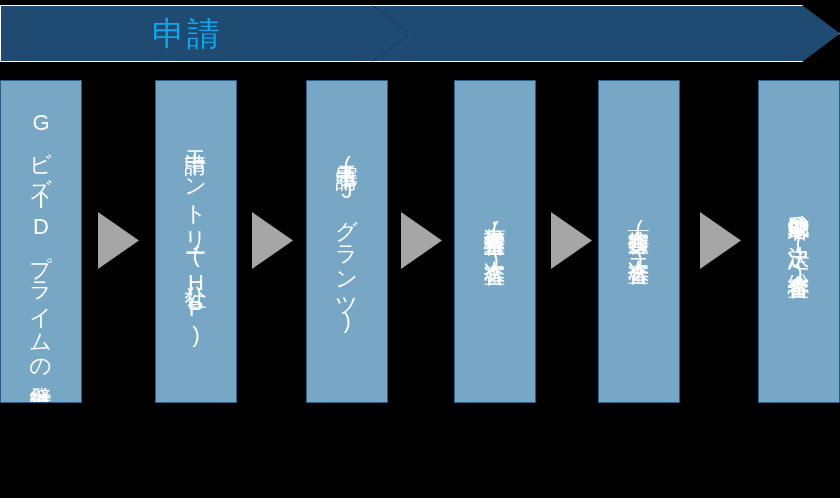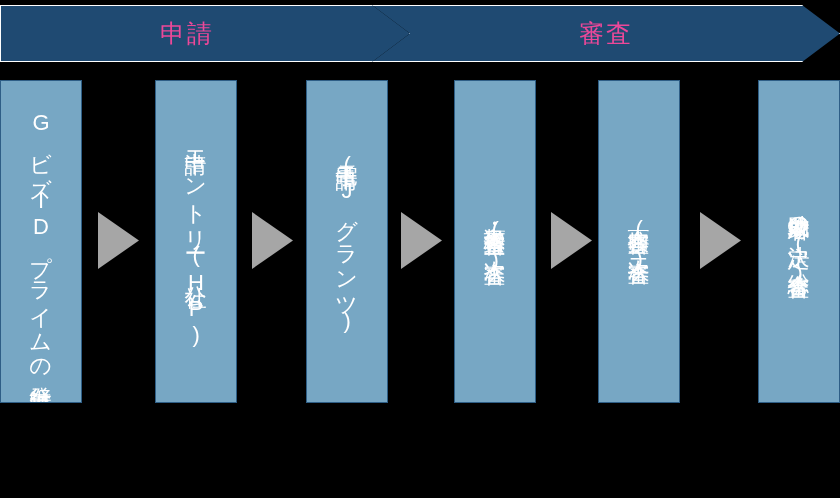--- a/index.html
+++ b/index.html
@@ -31,22 +31,22 @@
     inset: 0;
     background: var(--phase-fill, #1F4A72);
     border: 1px solid #FFFFFF;
     box-sizing: border-box;
   }
   .phase-label {
     position: absolute;
     top: 0;
     height: 41px;
     line-height: 57px;
-    color: #ec4899;
-    font-size: 25px;
+    color: #0ea5e9;
+    font-size: 33px;
     letter-spacing: 2px;
     white-space: nowrap;
     text-align: center;
     user-select: none;
   }
 
   #phase-apply {
     left: 0px;
     width: 410px;
     clip-path: polygon(0 0, 372px 0, 410px 50%, 372px 100%, 0 100%);
@@ -119,21 +119,20 @@
 
 <div id="diagram">
 
   <div class="phase-banner" id="phase-apply">
     <div class="phase-shape"></div>
     <div class="phase-label">申請</div>
   </div>
 
   <div class="phase-banner" id="phase-review">
     <div class="phase-shape"></div>
-    <div class="phase-label">審査</div>
   </div>
 
   <div class="step-box" id="step-1">
     <span class="step-text">GビズIDプライムの発行申請</span>
   </div>
 
   <div class="step-box" id="step-2">
     <span class="step-text">申請エントリー(公社HP)</span>
   </div>
 

